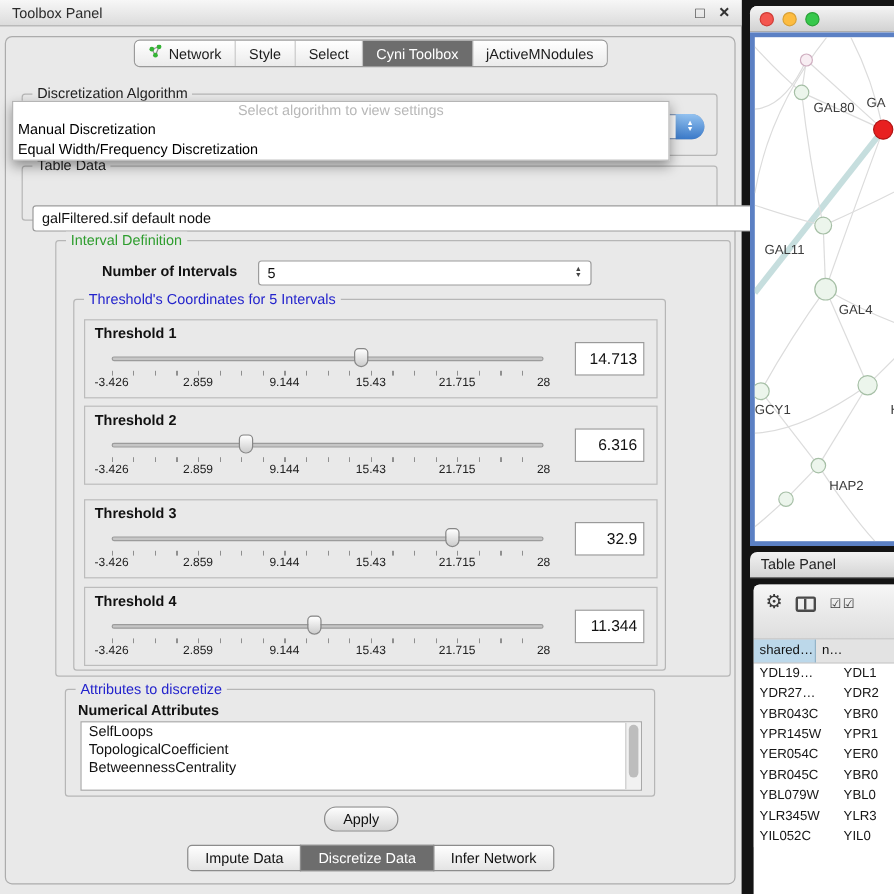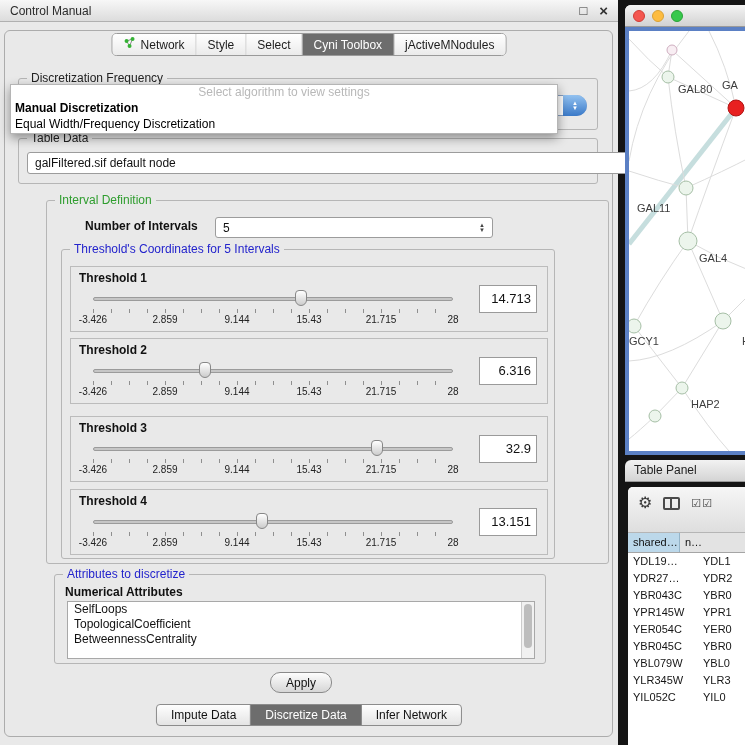--- a/index.html
+++ b/index.html
@@ -26,27 +26,27 @@
   .glabel.blue{color:#2323cc}
 
   .g-algo{left:18px;top:78px;width:580px;height:52px}
   .algo-combo{position:absolute;left:8px;top:16px;width:560px;height:21px;background:#fff;border:1px solid #8aa0c0;border-radius:11px;z-index:1}
   .blue-cap{position:absolute;right:-1px;top:-1px;bottom:-1px;width:24px;border-radius:0 11px 11px 0;background:linear-gradient(#93c2f0,#3a79c8);display:flex;flex-direction:column;align-items:center;justify-content:center;color:#fff;font-size:6px;line-height:5px;font-style:normal}
   .blue-cap i{font-style:normal}
 
   .popup{position:absolute;left:10px;top:84px;width:548px;height:50px;background:#fff;border:1px solid #b5b5b5;box-shadow:0 4px 10px rgba(0,0,0,.40);z-index:6}
   .popup-ph{text-align:center;color:#b8b8b8;height:15px;line-height:15px;font-size:12px}
   .popup-items div{height:16px;line-height:16px;padding-left:4px;font-size:12px;color:#000}
-  .popup-items div.bold{font-weight:bold}
+  .popup-items div.bold{font-weight:normal}
 
   .g-tabledata{left:18px;top:138px;width:580px;height:46px}
   .combo{position:absolute;background:#fff;border:1px solid #9c9c9c;border-radius:3px;display:flex;align-items:center;font-size:12px;padding:0 7px;color:#111}
   .combo .arrows{margin-left:auto;display:flex;flex-direction:column;line-height:5px;font-size:6px;color:#444}
   .combo .arrows i{font-style:normal}
-  .td-combo{left:8px;top:13px;width:659px;height:22px}
+  .td-combo{left:8px;top:32px;width:659px;height:22px}
 
   .g-interval{left:46px;top:200px;width:563px;height:364px}
   .ni-label{position:absolute;left:38px;top:18px;font-weight:bold;font-size:12px}
   .ni-combo{left:168px;top:16px;width:278px;height:21px}
 
   .g-thresholds{left:14px;top:48px;width:494px;height:310px}
   .thbox{position:absolute;left:8px;width:478px;height:66px;border:1px solid #bcbcbc;background:#e9e9e9}
   .th-label{position:absolute;left:8px;top:4px;font-weight:bold;font-size:12px}
   .th-sliderwrap{position:absolute;left:22px;top:22px;width:360px;height:18px}
   .th-track{position:absolute;left:0;right:0;top:8px;height:4px;background:#c6c6c6;border:1px solid #9b9b9b;border-radius:2px}
@@ -106,21 +106,21 @@
   .trow .c1{width:70px}
   .trow .c2{flex:1}
 </style>
 </head>
 <body>
 
 <div class="screen">
 
   <div class="cp">
     <div class="cp-titlebar">
-      <span class="cp-title">Control Manual</span>
+      <span class="cp-title">Toolbox Panel</span>
       <span class="cp-controls">
         <span>□</span>
         <span class="x">×</span>
       </span>
     </div>
 
     <div class="panel"></div>
 
     <div class="tabbar">
         <div class="tab">
@@ -142,21 +142,21 @@
         </div>
         <div class="tab sel">
           <span>Cyni Toolbox</span>
         </div>
         <div class="tab">
           <span>jActiveMNodules</span>
         </div>
       </div>
 
     <div class="group g-algo">
-      <span class="glabel">Discretization Frequency</span>
+      <span class="glabel">Discretization Algorithm</span>
       <div class="algo-combo">
         <span class="blue-cap">
             <i>▲</i>
             <i>▼</i>
           </span>
       </div>
     </div>
 
     <div class="popup">
       <div class="popup-ph">Select algorithm to view settings</div>
@@ -249,21 +249,21 @@
             </div>
             <div class="th-ticks"></div>
             <div class="th-ticklabels">
               <span style="left: 0%;">-3.426</span>
               <span style="left: 20%;">2.859</span>
               <span style="left: 40%;">9.144</span>
               <span style="left: 60%;">15.43</span>
               <span style="left: 80%;">21.715</span>
               <span style="left: 100%;">28</span>
             </div>
-            <div class="th-value">13.151</div>
+            <div class="th-value">11.344</div>
           </div>
         </div>
     </div>
 
     <div class="group g-attrs">
       <span class="glabel blue">Attributes to discretize</span>
       <div class="attrs-title">Numerical Attributes</div>
       <div class="listbox">
         <div id="attr-items">
             <div class="litem">SelfLoops</div>

